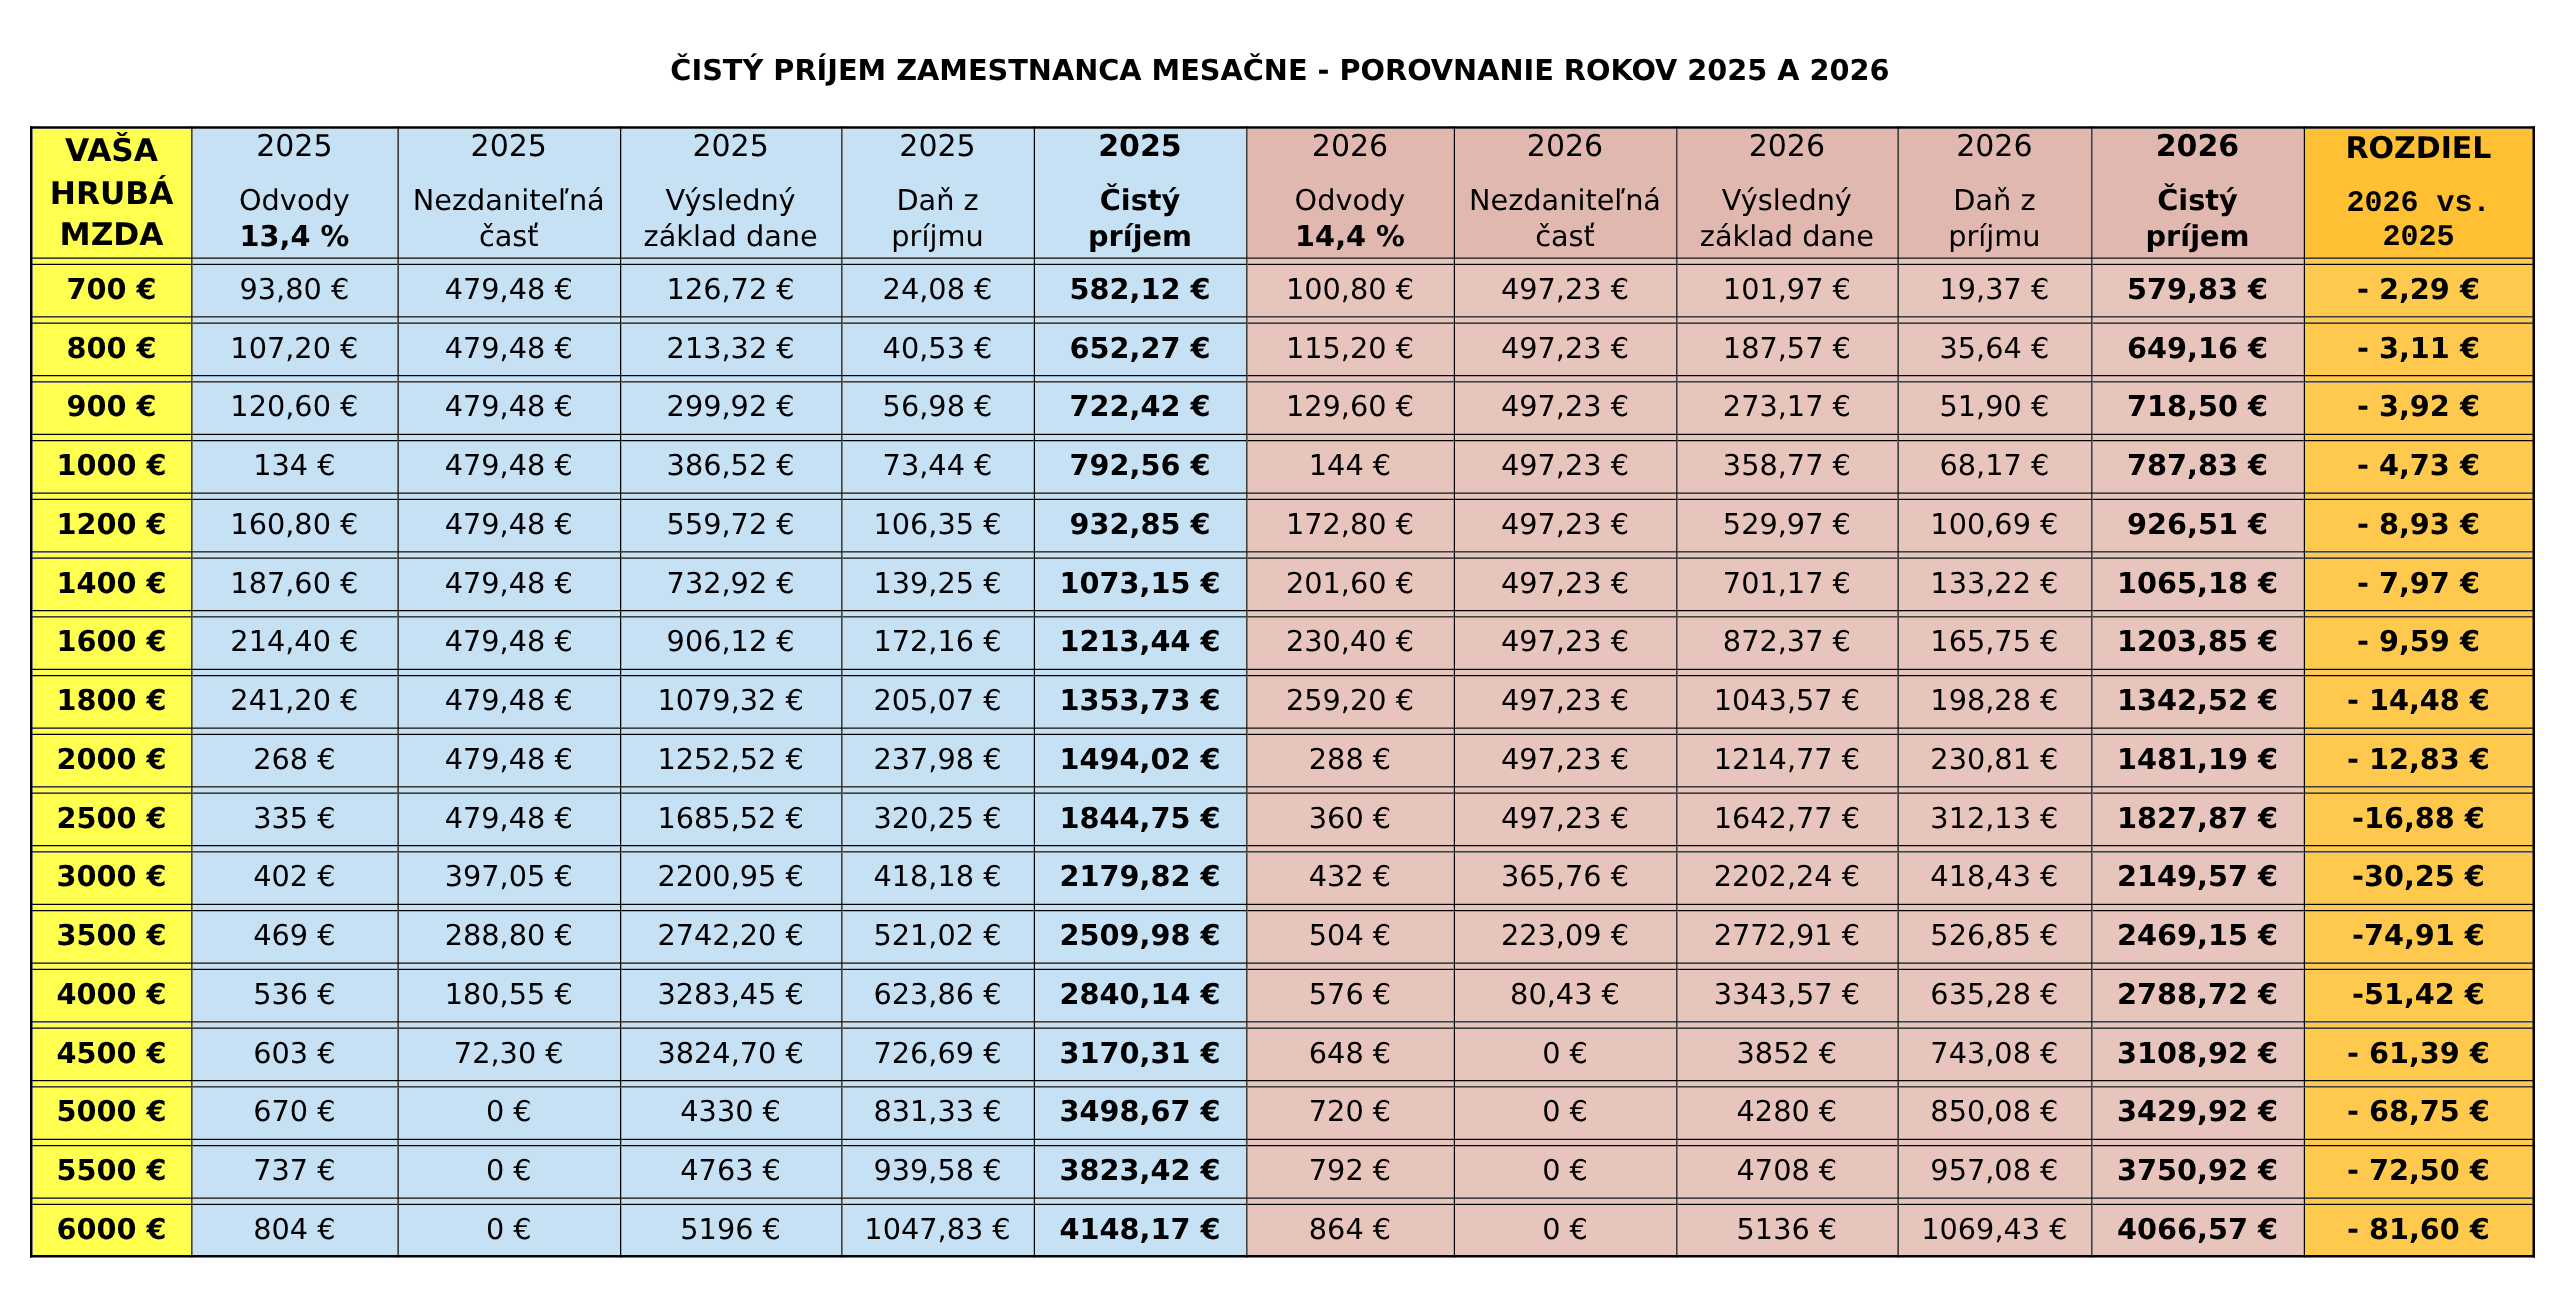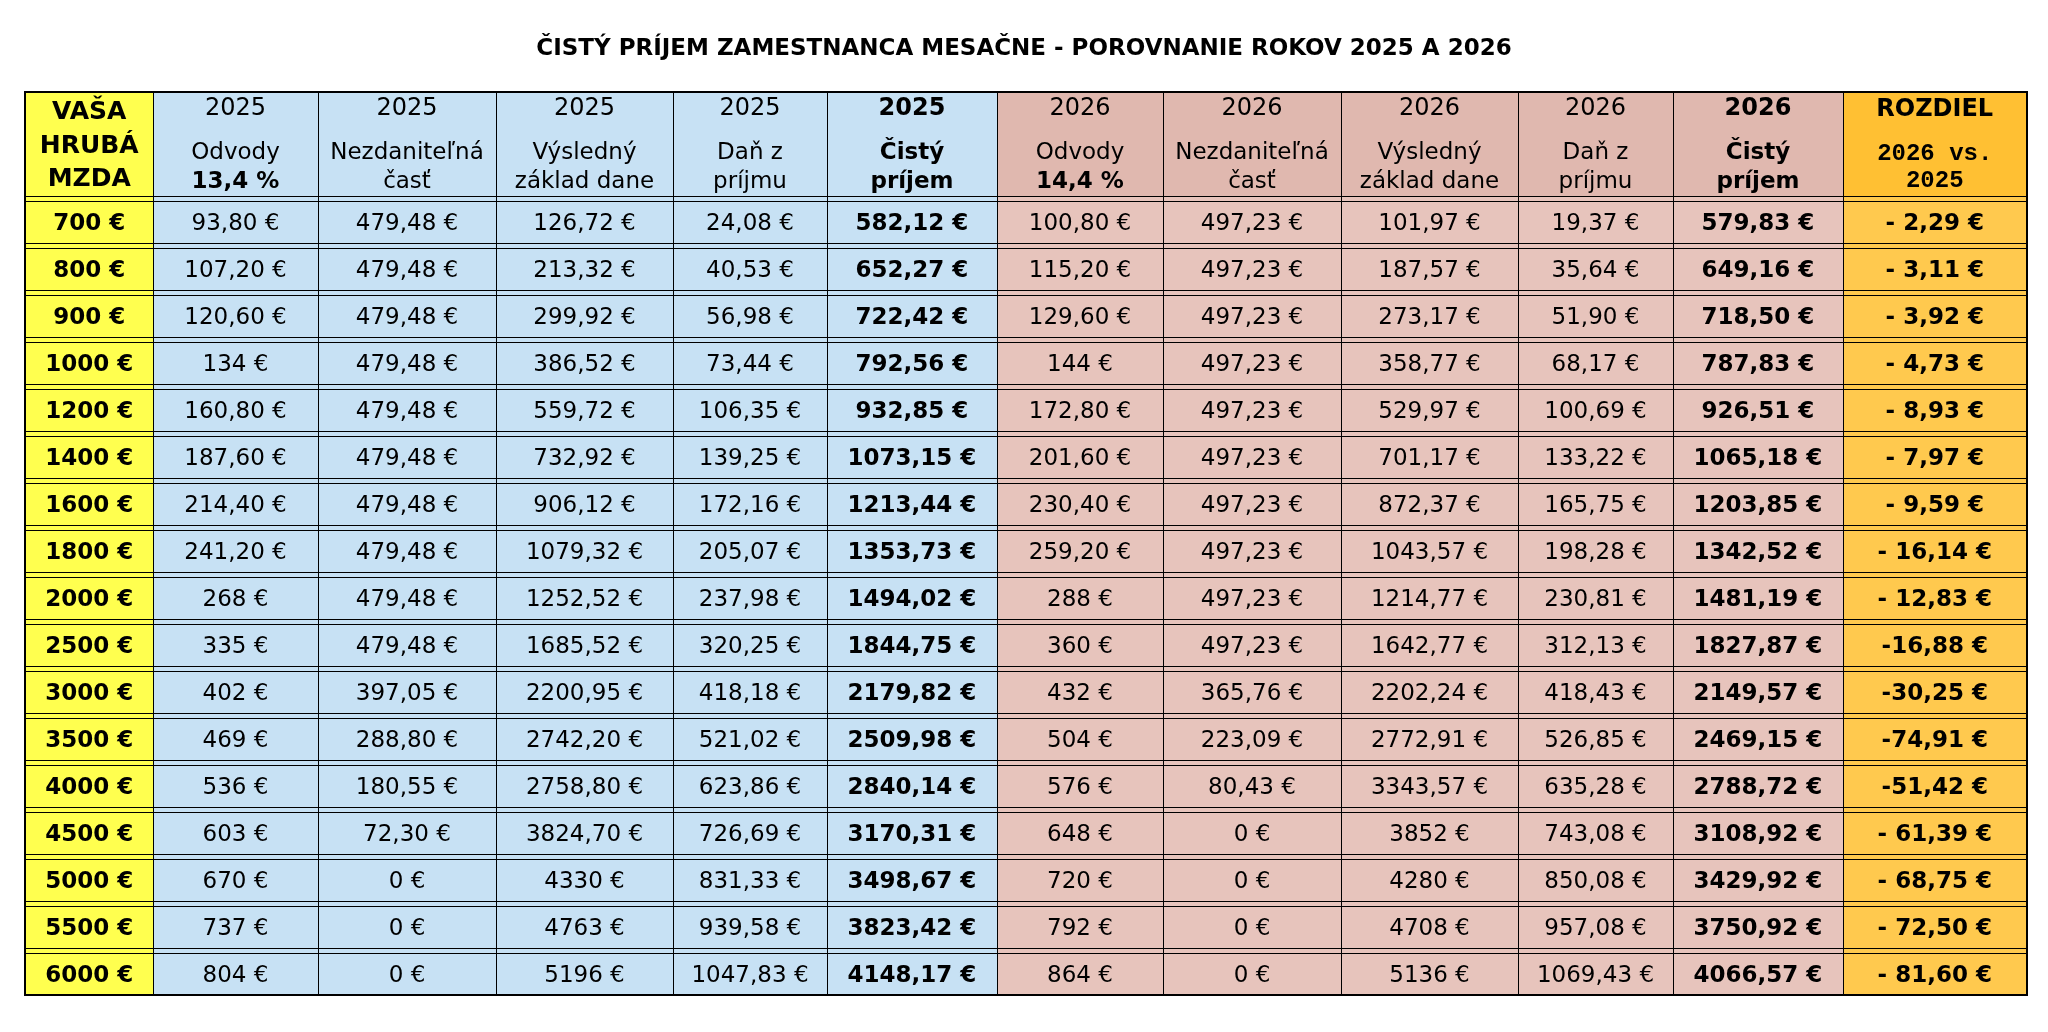--- a/index.html
+++ b/index.html
@@ -8,21 +8,21 @@
     padding: 0;
     background: #ffffff;
     width: 2048px;
     height: 1032px;
     font-family: "DejaVu Sans", "Liberation Sans", sans-serif;
     overflow: hidden;
   }
   .page { width: 2048px; height: 1032px; position: relative; }
   .title {
     margin: 0;
-    padding-top: 34px;
+    padding-top: 44px;
     text-align: center;
     font-size: 23px;
     font-weight: bold;
     letter-spacing: 0px;
     color: #000;
   }
   table.cmp {
     border-collapse: collapse;
     table-layout: fixed;
     width: 2002px;
@@ -360,21 +360,21 @@
           <td class="c-blue">241,20 €</td>
           <td class="c-blue">479,48 €</td>
           <td class="c-blue">1079,32 €</td>
           <td class="c-blue">205,07 €</td>
           <td class="c-blue c-bold">1353,73 €</td>
           <td class="c-pink">259,20 €</td>
           <td class="c-pink">497,23 €</td>
           <td class="c-pink">1043,57 €</td>
           <td class="c-pink">198,28 €</td>
           <td class="c-pink c-bold">1342,52 €</td>
-          <td class="c-orange c-bold">- 16,14 €</td>
+          <td class="c-orange c-bold">- 14,48 €</td>
         </tr>
         <tr class="spacer">
           <td class="c-yellow"></td>
           <td class="c-blue"></td>
           <td class="c-blue"></td>
           <td class="c-blue"></td>
           <td class="c-blue"></td>
           <td class="c-blue"></td>
           <td class="c-pink"></td>
           <td class="c-pink"></td>
@@ -492,21 +492,21 @@
           <td class="c-pink"></td>
           <td class="c-pink"></td>
           <td class="c-pink"></td>
           <td class="c-pink"></td>
           <td class="c-orange"></td>
         </tr>
         <tr>
           <td class="c-yellow c-bold">4000 €</td>
           <td class="c-blue">536 €</td>
           <td class="c-blue">180,55 €</td>
-          <td class="c-blue">2758,80 €</td>
+          <td class="c-blue">3283,45 €</td>
           <td class="c-blue">623,86 €</td>
           <td class="c-blue c-bold">2840,14 €</td>
           <td class="c-pink">576 €</td>
           <td class="c-pink">80,43 €</td>
           <td class="c-pink">3343,57 €</td>
           <td class="c-pink">635,28 €</td>
           <td class="c-pink c-bold">2788,72 €</td>
           <td class="c-orange c-bold">-51,42 €</td>
         </tr>
         <tr class="spacer">

